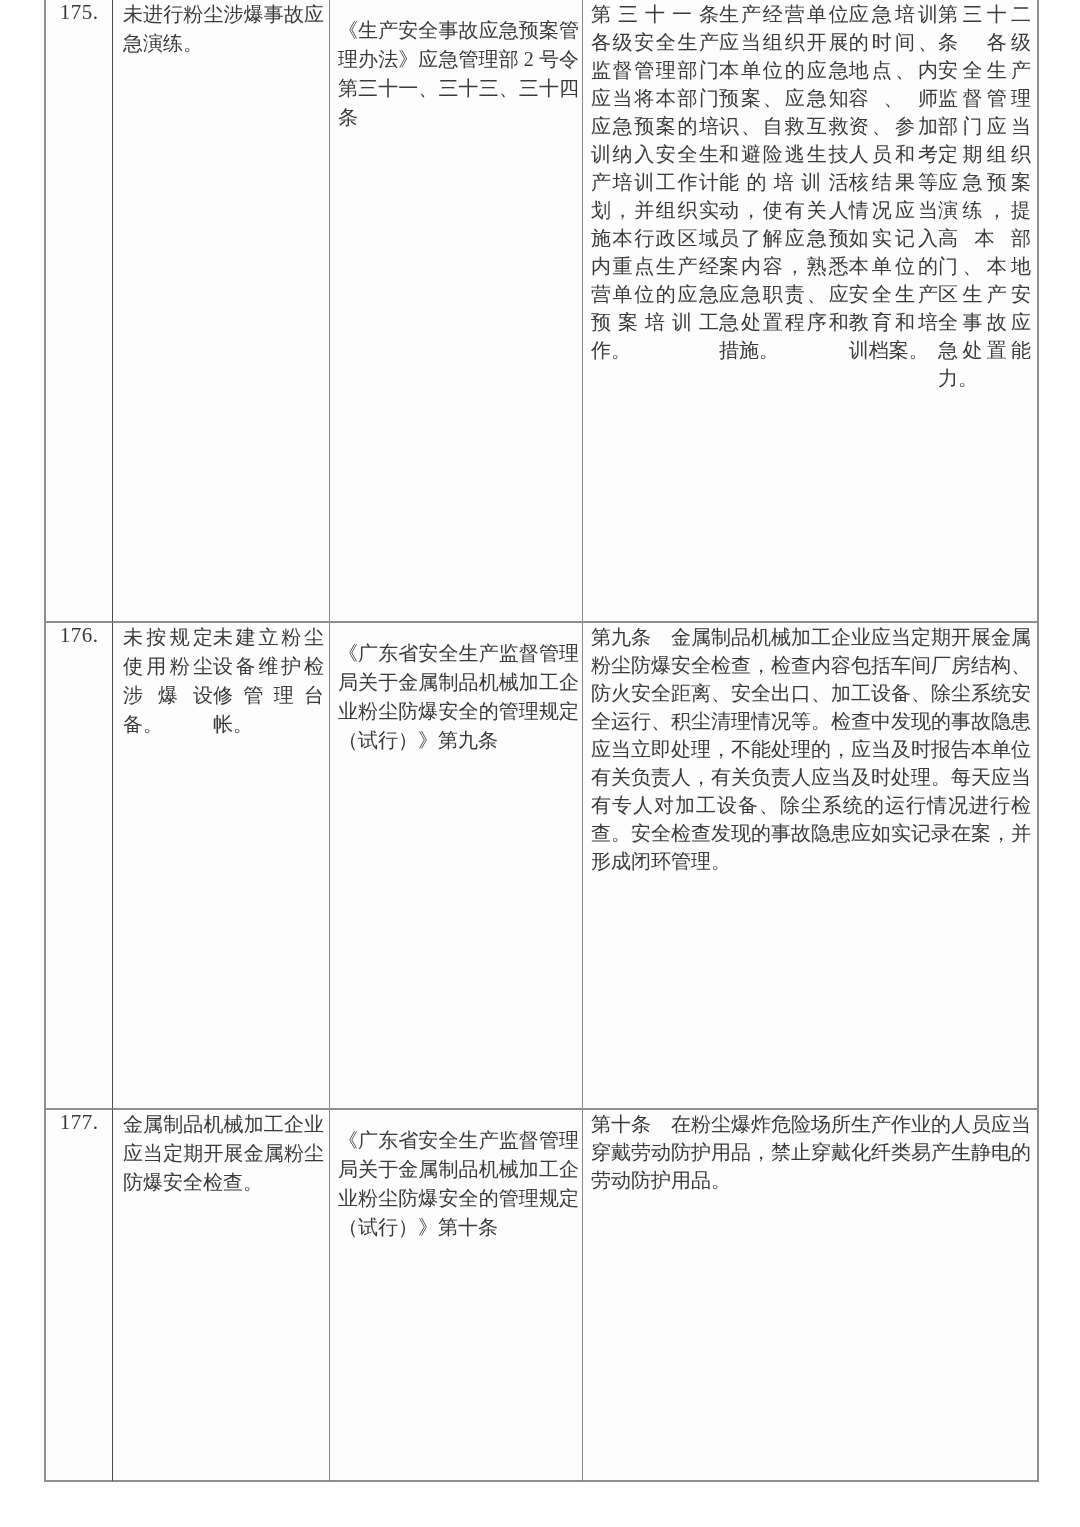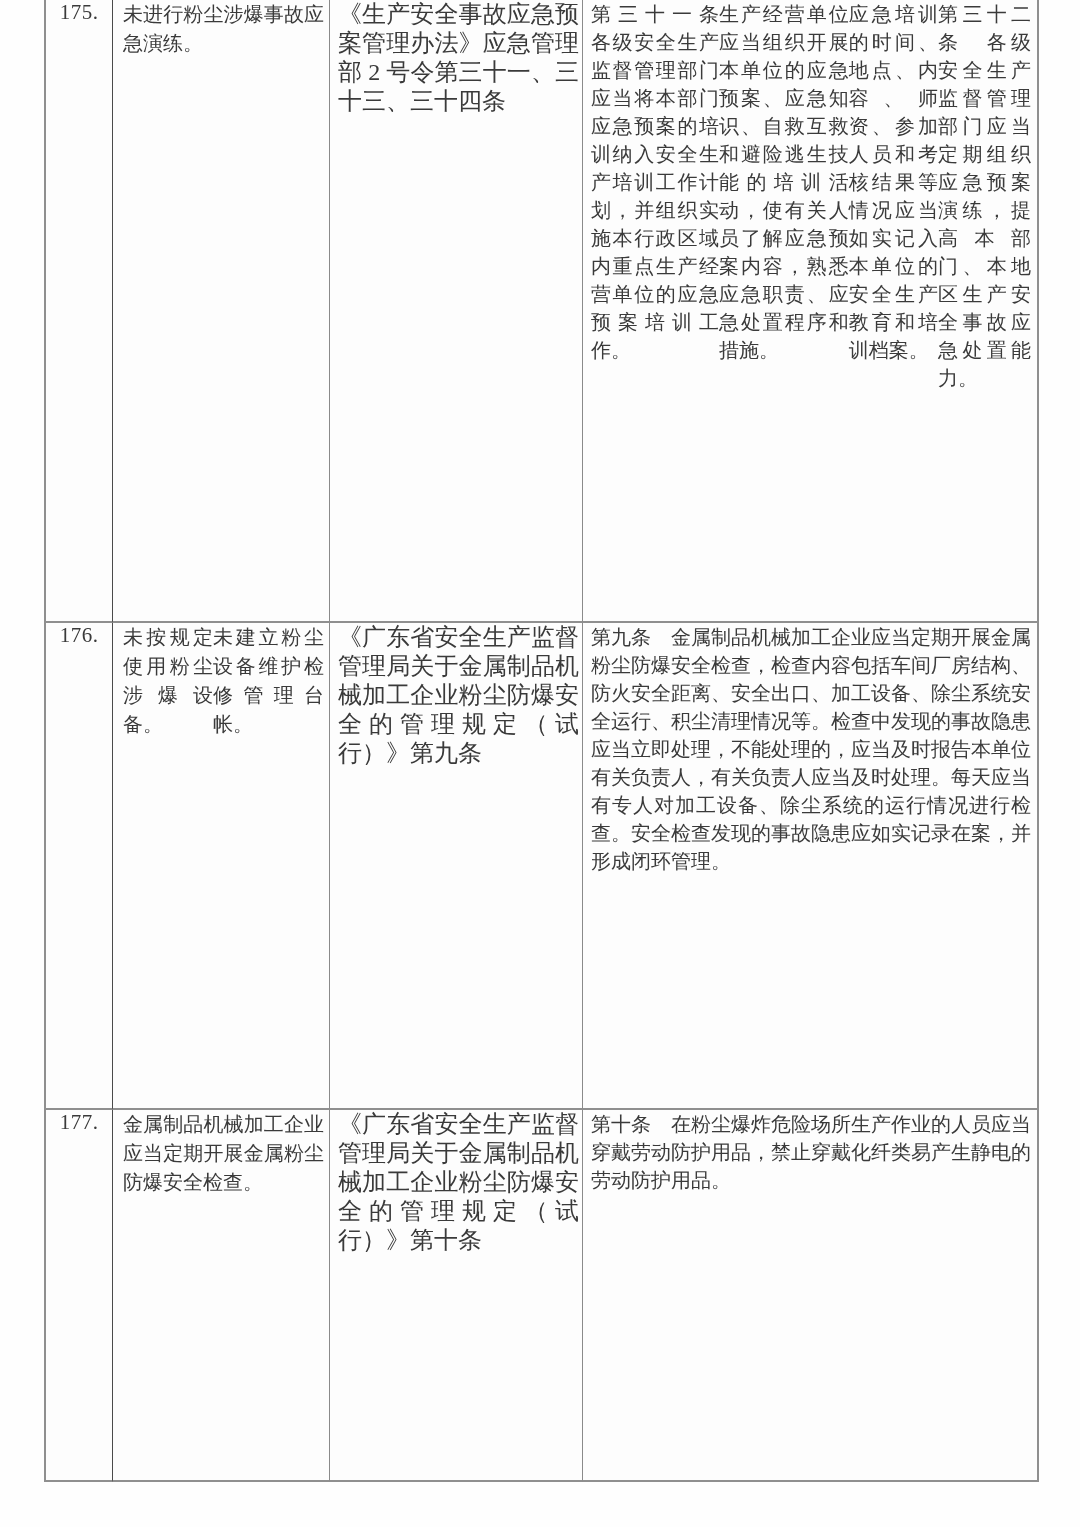--- a/index.html
+++ b/index.html
@@ -38,21 +38,21 @@
     border-right:1px solid #4a4a4a;
     align-items:flex-start;
     font-size:21px;
     letter-spacing:0.5px;
   }
   .cell.detail { border-right:2px solid #8f8f8f; }
 
   .cell p { margin:0; text-align:justify; }
 
   .violation-col { padding:0 5px 0 10px; font-size:20px; line-height:29px; }
-  .basis-col     { padding:0 3px 0 8px;  font-size:24px; line-height:29px; }
+  .basis-col     { padding:16px 3px 0 8px;  font-size:20px; line-height:29px; }
   .detail-col    { padding:0 6px 0 8px;  font-size:20px; line-height:28px; }
 </style>
 </head>
 <body>
 
 <div class="page">
   <div class="doc-table">
 
     <div class="t-row r1">
       <div class="cell num">

